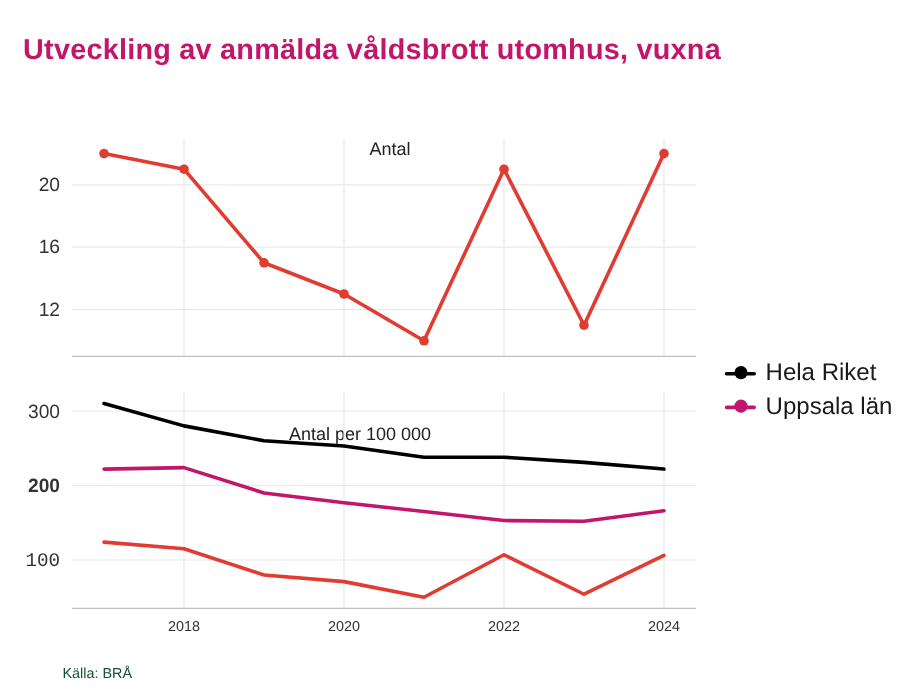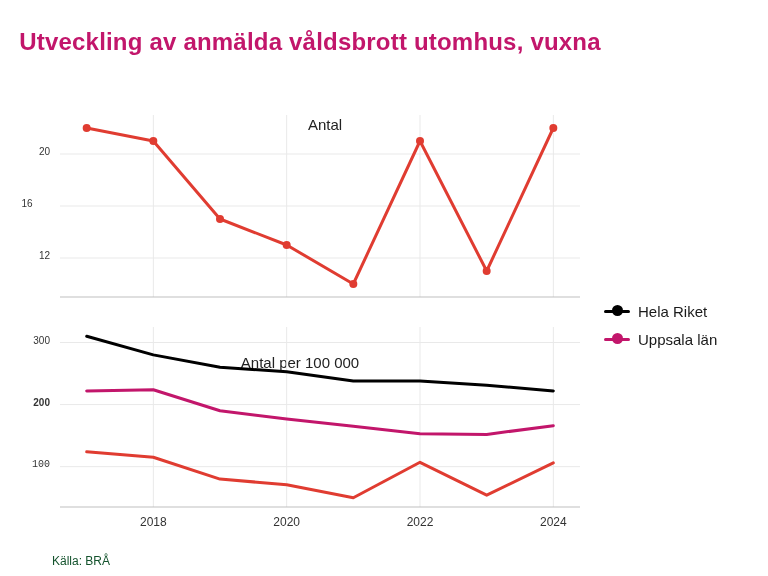--- a/index.html
+++ b/index.html
@@ -44,21 +44,21 @@
     top: 82px;
     width: 530px;
   }
   #panel2-title {
     left: 60px;
     top: 320px;
     width: 480px;
   }
   .axis-label {
     position: absolute;
-    font-size: 10px;
+    font-size: 16px;
     color: #333333;
     text-align: right;
   }
   .x-label {
     position: absolute;
     font-size: 12px;
     color: #333333;
     text-align: center;
     width: 60px;
   }
@@ -85,21 +85,21 @@
     width: 26px; height: 3px;
     border-radius: 2px;
   }
   .legend-marker .dot {
     position: absolute;
     left: 8px; top: 1px;
     width: 11px; height: 11px;
     border-radius: 50%;
   }
   .legend-label {
-    font-size: 15px;
+    font-size: 20px;
     color: #1a1a1a;
     white-space: nowrap;
   }
   .source {
     position: absolute;
     left: 52px;
     top: 539px;
     font-size: 12px;
     color: #14532d;
   }
@@ -166,21 +166,21 @@
       <span class="legend-marker">
         <span class="bar" style="background:#c2166b"></span>
         <span class="dot" style="background:#c2166b"></span>
       </span>
       <span class="legend-label">Uppsala län</span>
     </div>
   </div>
 
   <div class="source">Källa: BRÅ</div>
 <div class="axis-label" style="left: 4px; width: 46px; top: 235px;">12</div>
-    <div class="axis-label" style="left: 4px; width: 46px; top: 183px; text-align: center;">16</div>
+    <div class="axis-label" style="left: 4px; width: 46px; top: 183px;">16</div>
     <div class="axis-label" style="left: 4px; width: 46px; top: 131px;">20</div>
     <div class="axis-label" style="left: 4px; width: 46px; top: 443.655px; font-family: Liberation Mono, monospace;">100</div>
     <div class="axis-label" style="left: 4px; width: 46px; top: 381.586px; font-weight: bold;">200</div>
     <div class="axis-label" style="left: 4px; width: 46px; top: 319.517px;">300</div>
     <div class="x-label" style="left: 123.333px; top: 500px;">2018</div>
     <div class="x-label" style="left: 256.667px; top: 500px;">2020</div>
     <div class="x-label" style="left: 390px; top: 500px;">2022</div>
     <div class="x-label" style="left: 523.333px; top: 500px;">2024</div>
   </div>
 

